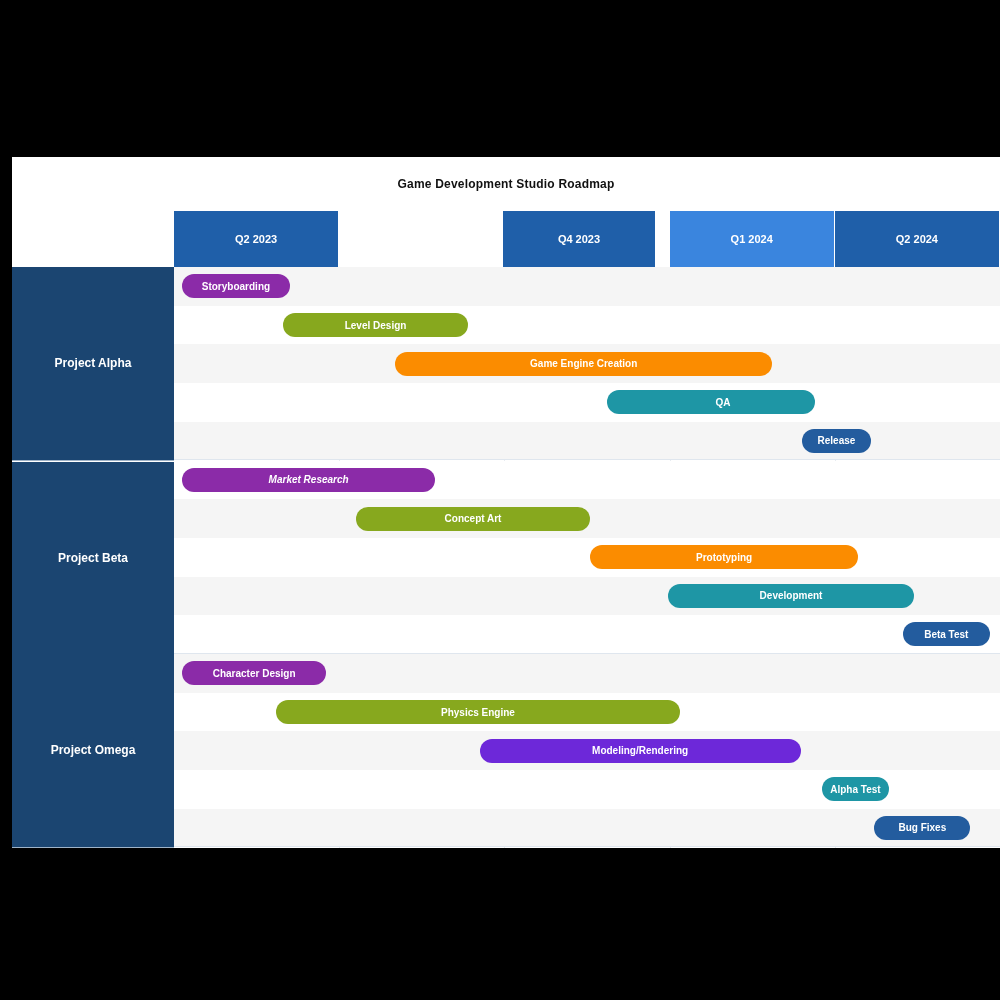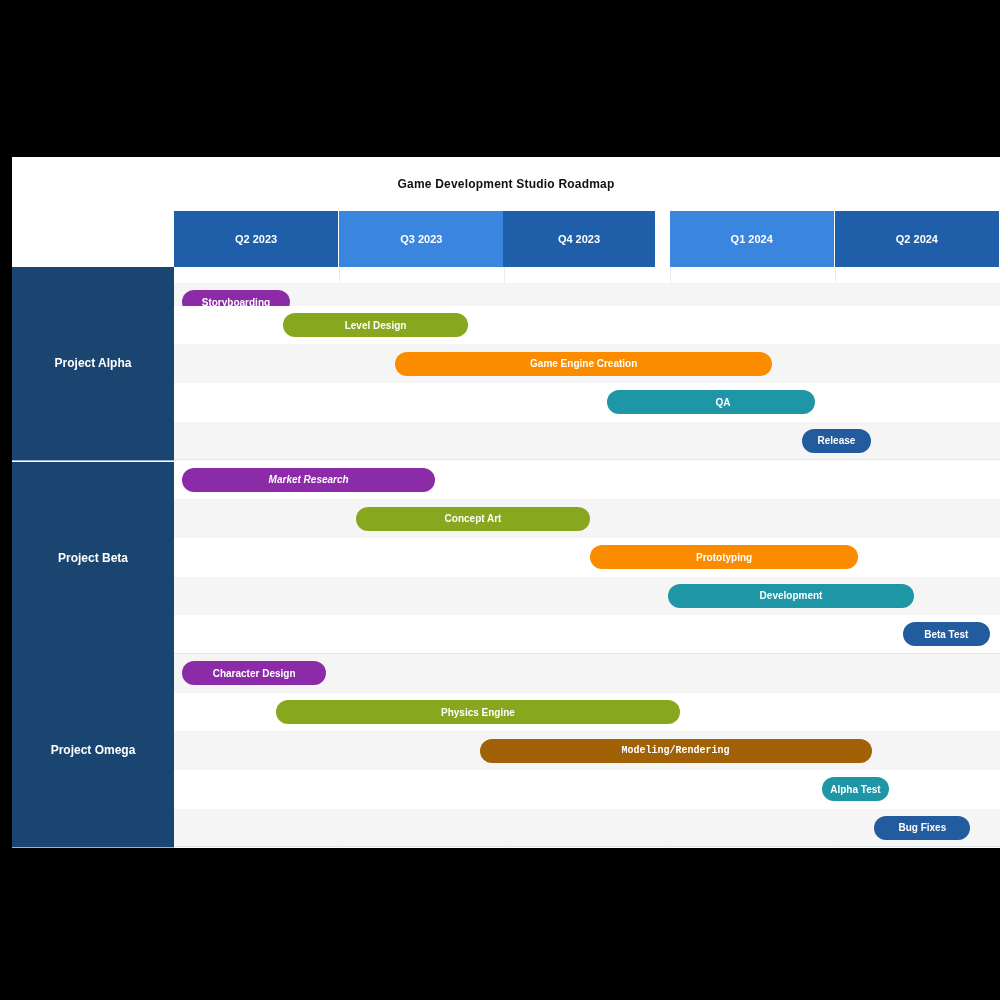--- a/index.html
+++ b/index.html
@@ -85,33 +85,32 @@
 <div id="stage">
   <div id="canvas">
 
     <div id="title-bar">
       <div id="title-text">Game Development Studio Roadmap</div>
     </div>
 
     <div id="header-row">
       <div id="header-corner"></div>
     <div class="hdr-cell" style="left: 162px; width: 165.2px; background: rgb(31, 95, 169);">Q2 2023</div>
-        <div class="hdr-cell" style="left: 327.2px; width: 165.2px; background: rgb(58, 133, 222);">Q3 2023</div>
         <div class="hdr-cell" style="left: 491px; width: 153px; background: rgb(31, 95, 169);">Q4 2023</div>
         <div class="hdr-cell" style="left: 657.6px; width: 165.2px; background: rgb(58, 133, 222);">Q1 2024</div>
         <div class="hdr-cell" style="left: 822.8px; width: 165.2px; background: rgb(31, 95, 169);">Q2 2024</div>
       </div>
 
     <div id="body-grid">
         <div class="colsep" style="left: 822.8px;"></div>
         <div class="colsep" style="left: 657.6px;"></div>
         <div class="colsep" style="left: 492.4px;"></div>
         <div class="colsep" style="left: 327.2px;"></div>
         <div class="proj-label" style="top: 0px; height: 193.5px;">Project Alpha</div>
-        <div class="track shade" style="top: 0px; margin-top: 16px;">
+        <div class="track shade" style="top: 0px;">
           <div class="bar" style="left: 8.26px; width: 107.38px; background: rgb(139, 43, 168);">Storyboarding</div>
         </div>
         <div class="track plain" style="top: 38.7px;">
           <div class="bar" style="left: 109.032px; width: 185.024px; background: rgb(135, 168, 30);">Level Design</div>
         </div>
         <div class="track shade" style="top: 77.4px;">
           <div class="bar" style="left: 221.368px; width: 376.656px; background: rgb(251, 140, 0);">Game Engine Creation</div>
         </div>
         <div class="track plain" style="top: 116.1px;">
           <div class="bar" style="left: 432.824px; width: 208.152px; background: rgb(30, 150, 165); padding-left: 30px;">QA</div>
@@ -136,21 +135,21 @@
           <div class="bar" style="left: 728.532px; width: 87.556px; background: rgb(35, 92, 158);">Beta Test</div>
         </div>
         <div class="proj-label" style="top: 387px; height: 193.5px;">Project Omega</div>
         <div class="track shade" style="top: 387px;">
           <div class="bar" style="left: 8.26px; width: 143.724px; background: rgb(139, 43, 168);">Character Design</div>
         </div>
         <div class="track plain" style="top: 425.7px;">
           <div class="bar" style="left: 102.424px; width: 403.088px; background: rgb(135, 168, 30);">Physics Engine</div>
         </div>
         <div class="track shade" style="top: 464.4px;">
-          <div class="bar" style="left: 305.62px; width: 392px; background: #a16207; font-family: Liberation Mono, monospace;">Modeling/Rendering</div>
+          <div class="bar" style="left: 305.62px; width: 321px; background: #6d28d9;">Modeling/Rendering</div>
         </div>
         <div class="track plain" style="top: 503.1px;">
           <div class="bar" style="left: 647.584px; width: 67.732px; background: rgb(30, 150, 165);">Alpha Test</div>
         </div>
         <div class="track shade sep" style="top: 541.8px;">
           <div class="bar" style="left: 700.448px; width: 95.816px; background: rgb(35, 92, 158);">Bug Fixes</div>
         </div>
       </div>
 
   </div>

